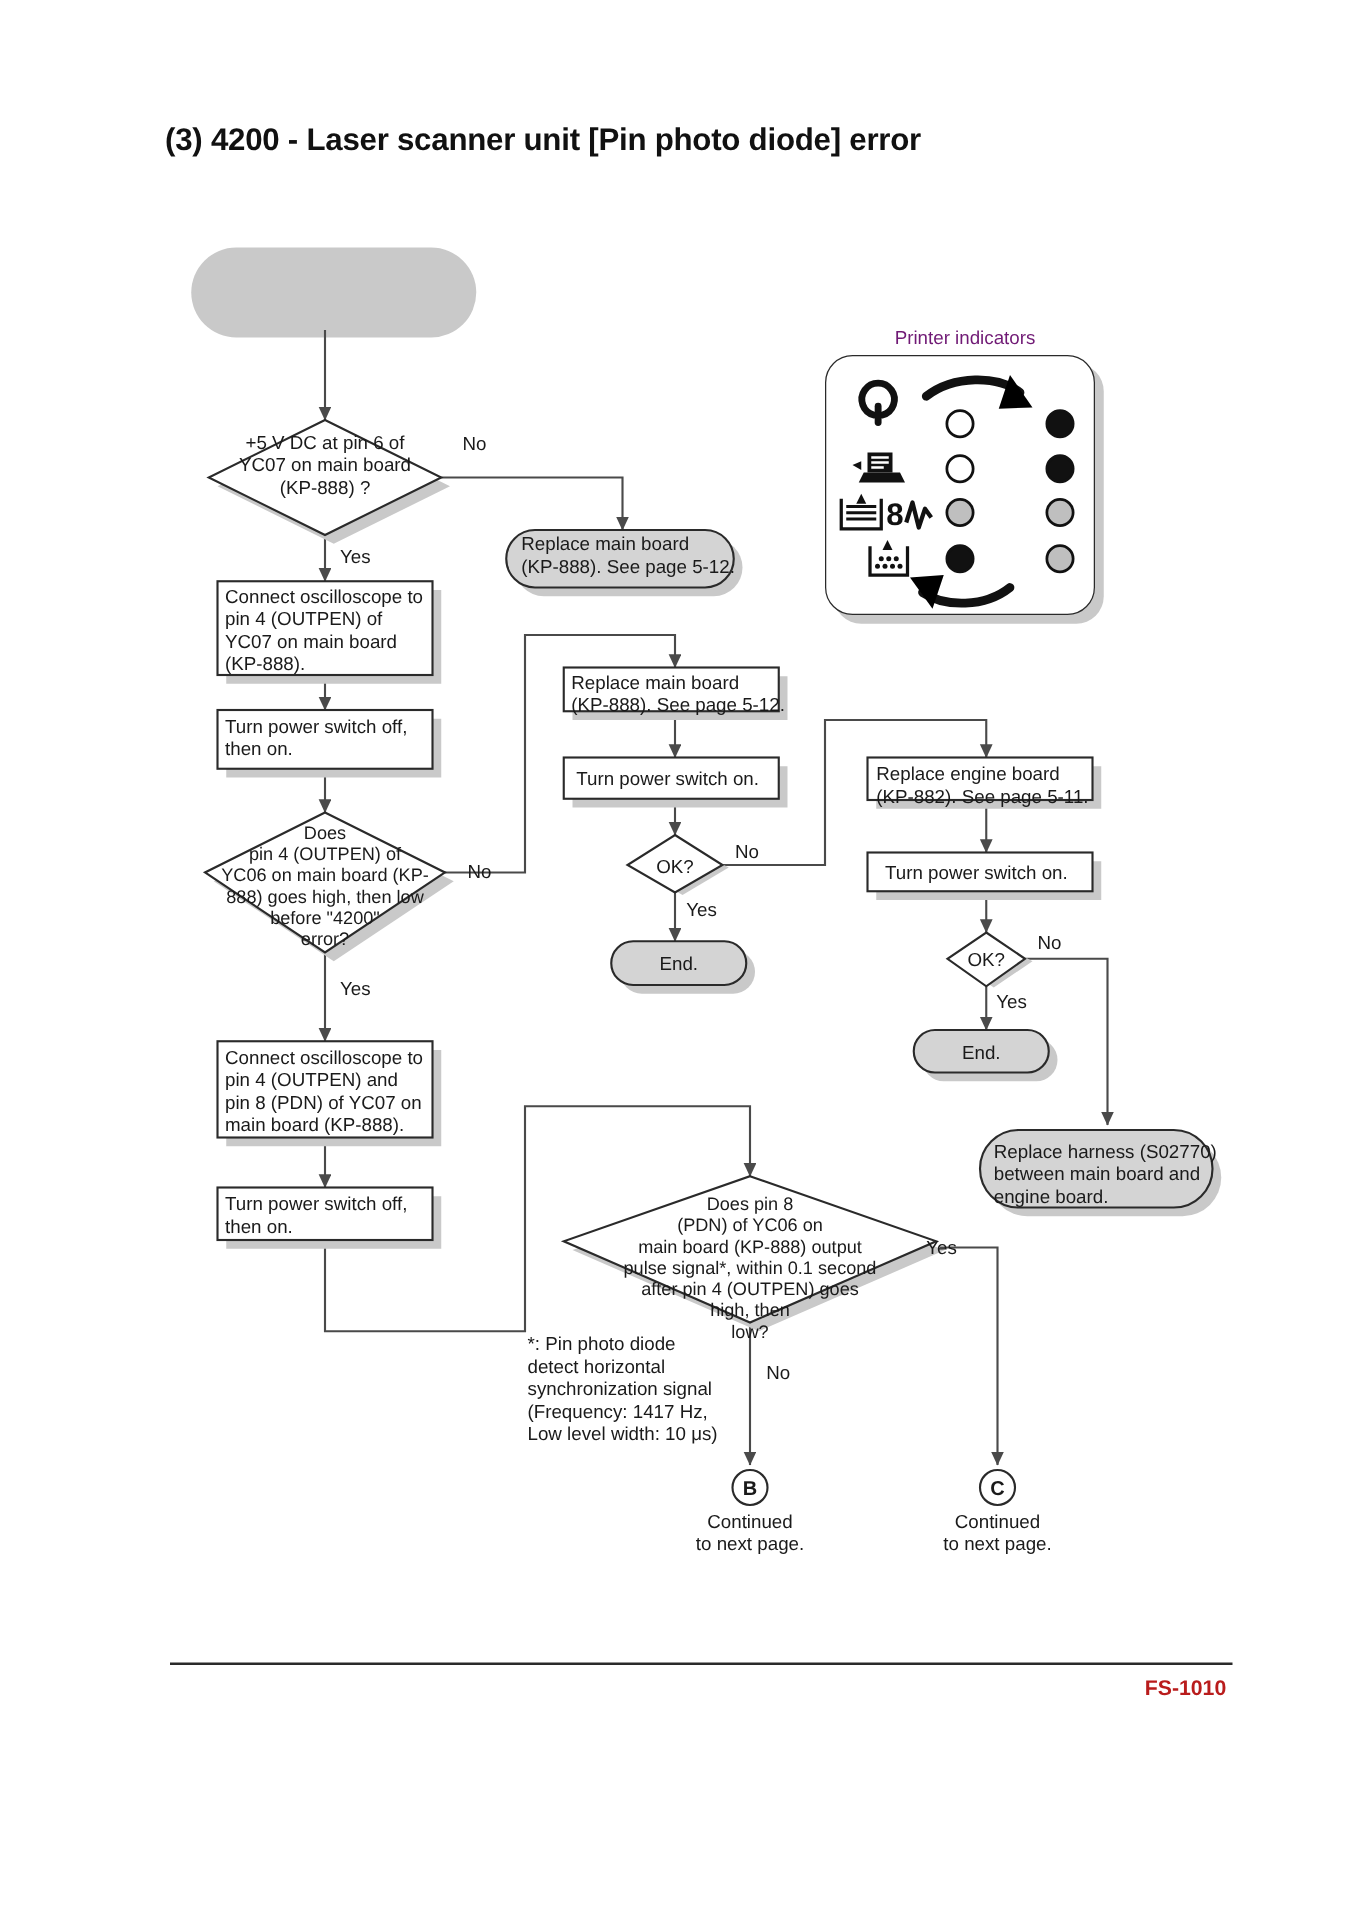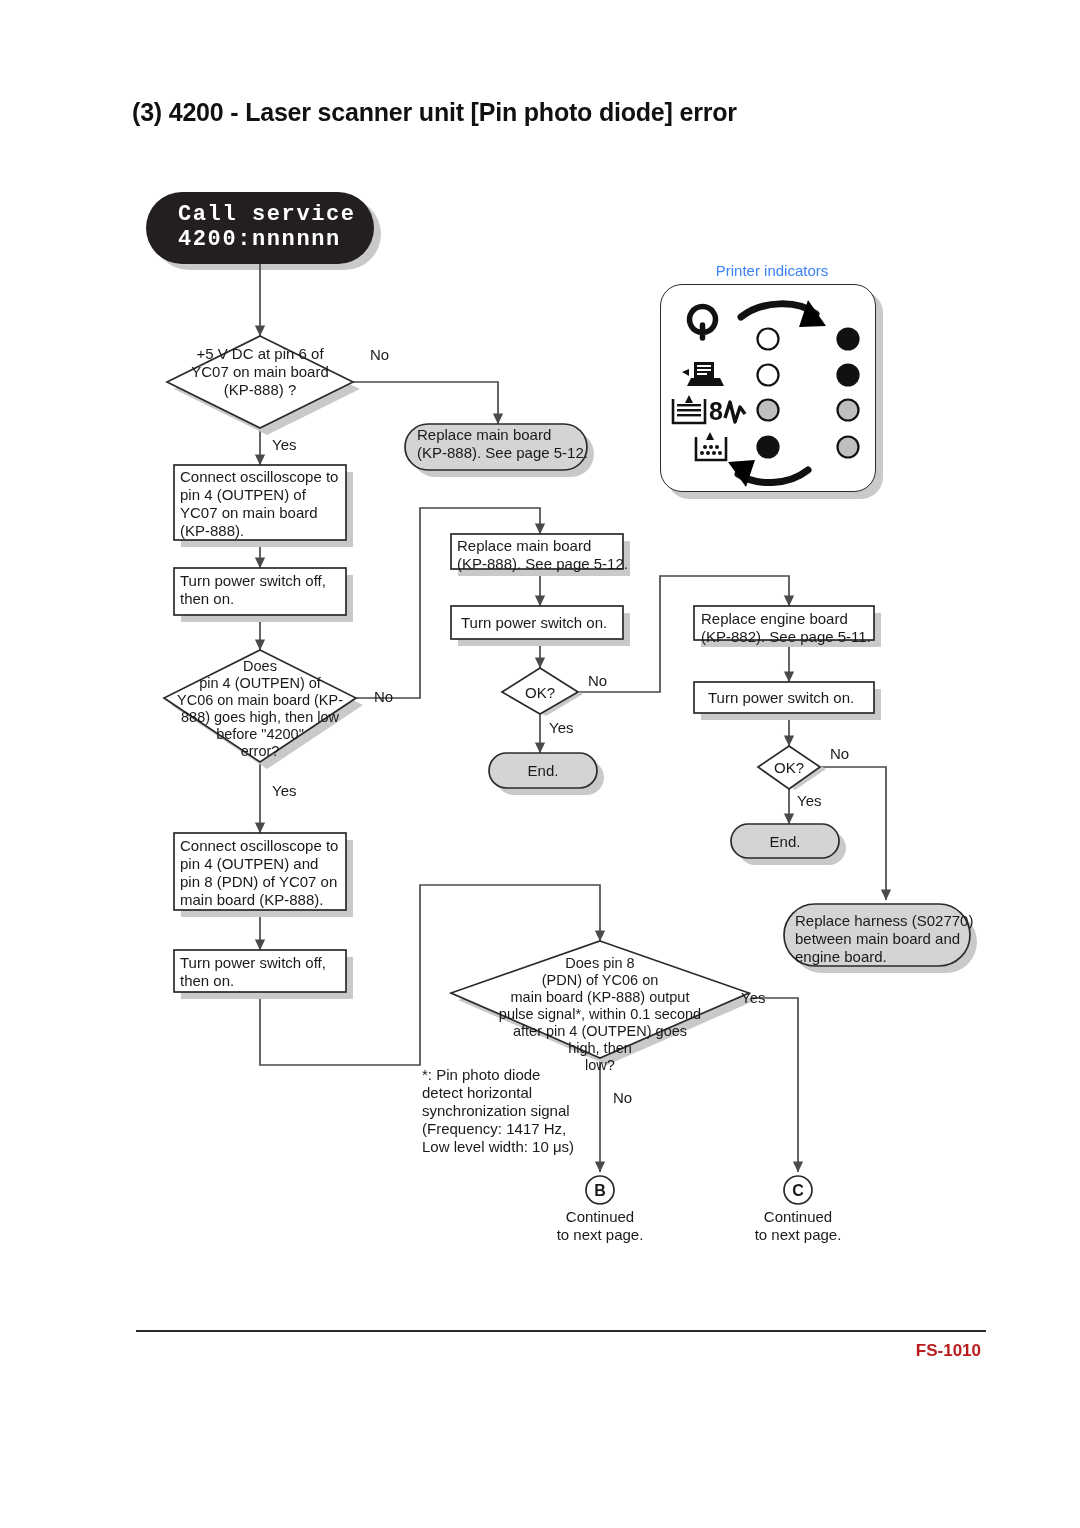--- a/index.html
+++ b/index.html
@@ -97,21 +97,21 @@
     white-space: pre;
   }
   
   #indicators-caption {
     position: absolute;
     left: 648px;
     top: 262px;
     width: 232px;
     text-align: center;
     font-size: 15px;
-    color: #3b82f6;
+    color: #701a75;
   }
   #ind-shadow {
     position: absolute;
     left: 659px;
     top: 291px;
     width: 216px;
     height: 208px;
     background: #c9c9c9;
     border-radius: 22px;
   }
@@ -144,24 +144,20 @@
   }
 </style>
 </head>
 <body>
 
 <div id="page">
 
   <div id="page-title">(3) 4200 - Laser scanner unit [Pin photo diode] error</div>
 
   <div id="lcd-shadow"></div>
-  <div id="lcd">
-    <div class="lcd-line">Call service</div>
-    <div class="lcd-line">4200:nnnnnn</div>
-  </div>
 
   <div id="indicators-caption">Printer indicators</div>
   <div id="ind-shadow"></div>
   <div id="ind-panel"></div>
 
   <svg id="flow" viewBox="0 0 1080 1528">
     <defs>
       <marker id="arrow" markerWidth="8" markerHeight="8" refX="6.2" refY="3" orient="auto">
         <path d="M0,0 L6.4,3 L0,6 z" fill="#4a4a4a"></path>
       </marker>

